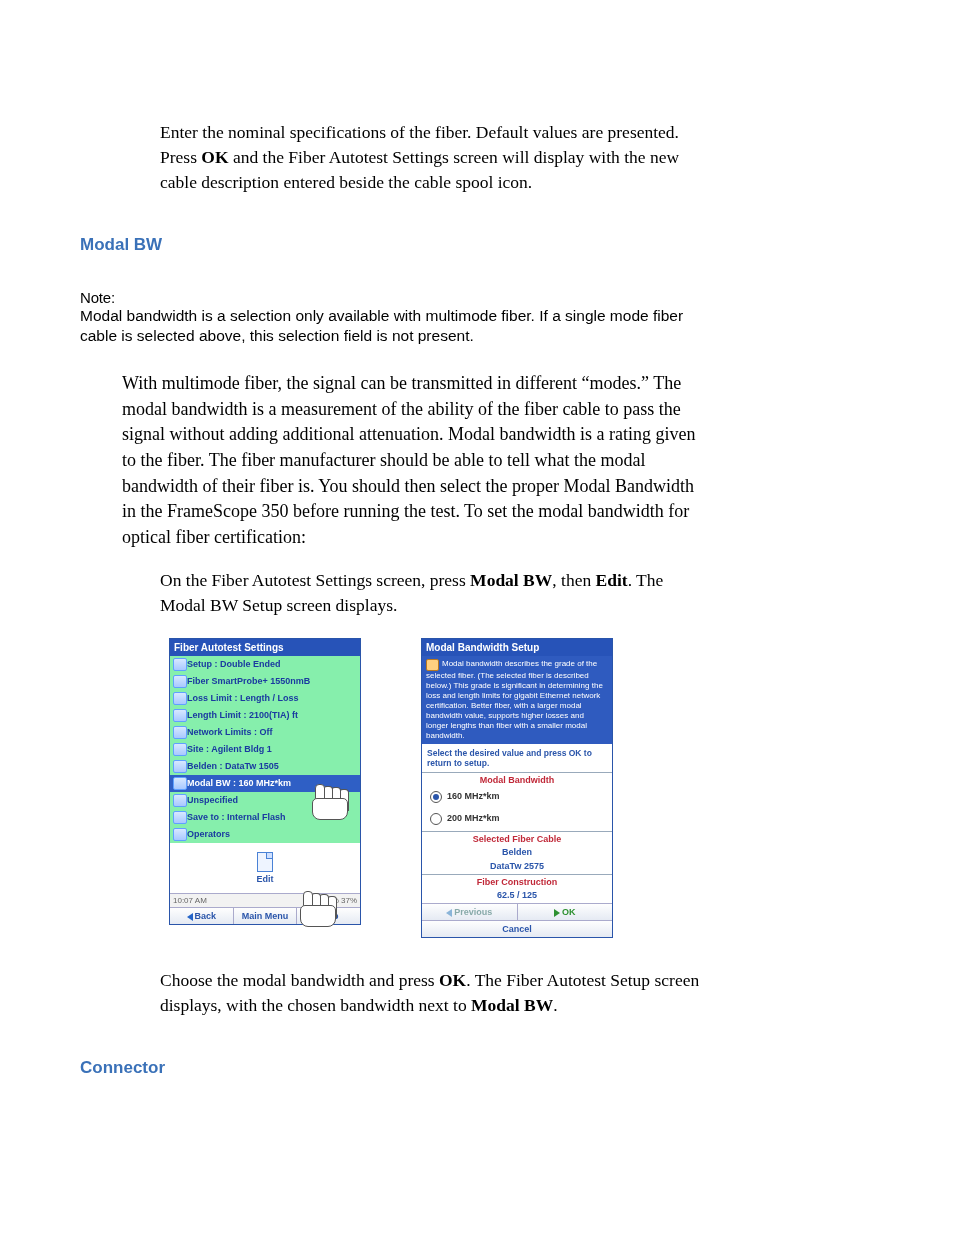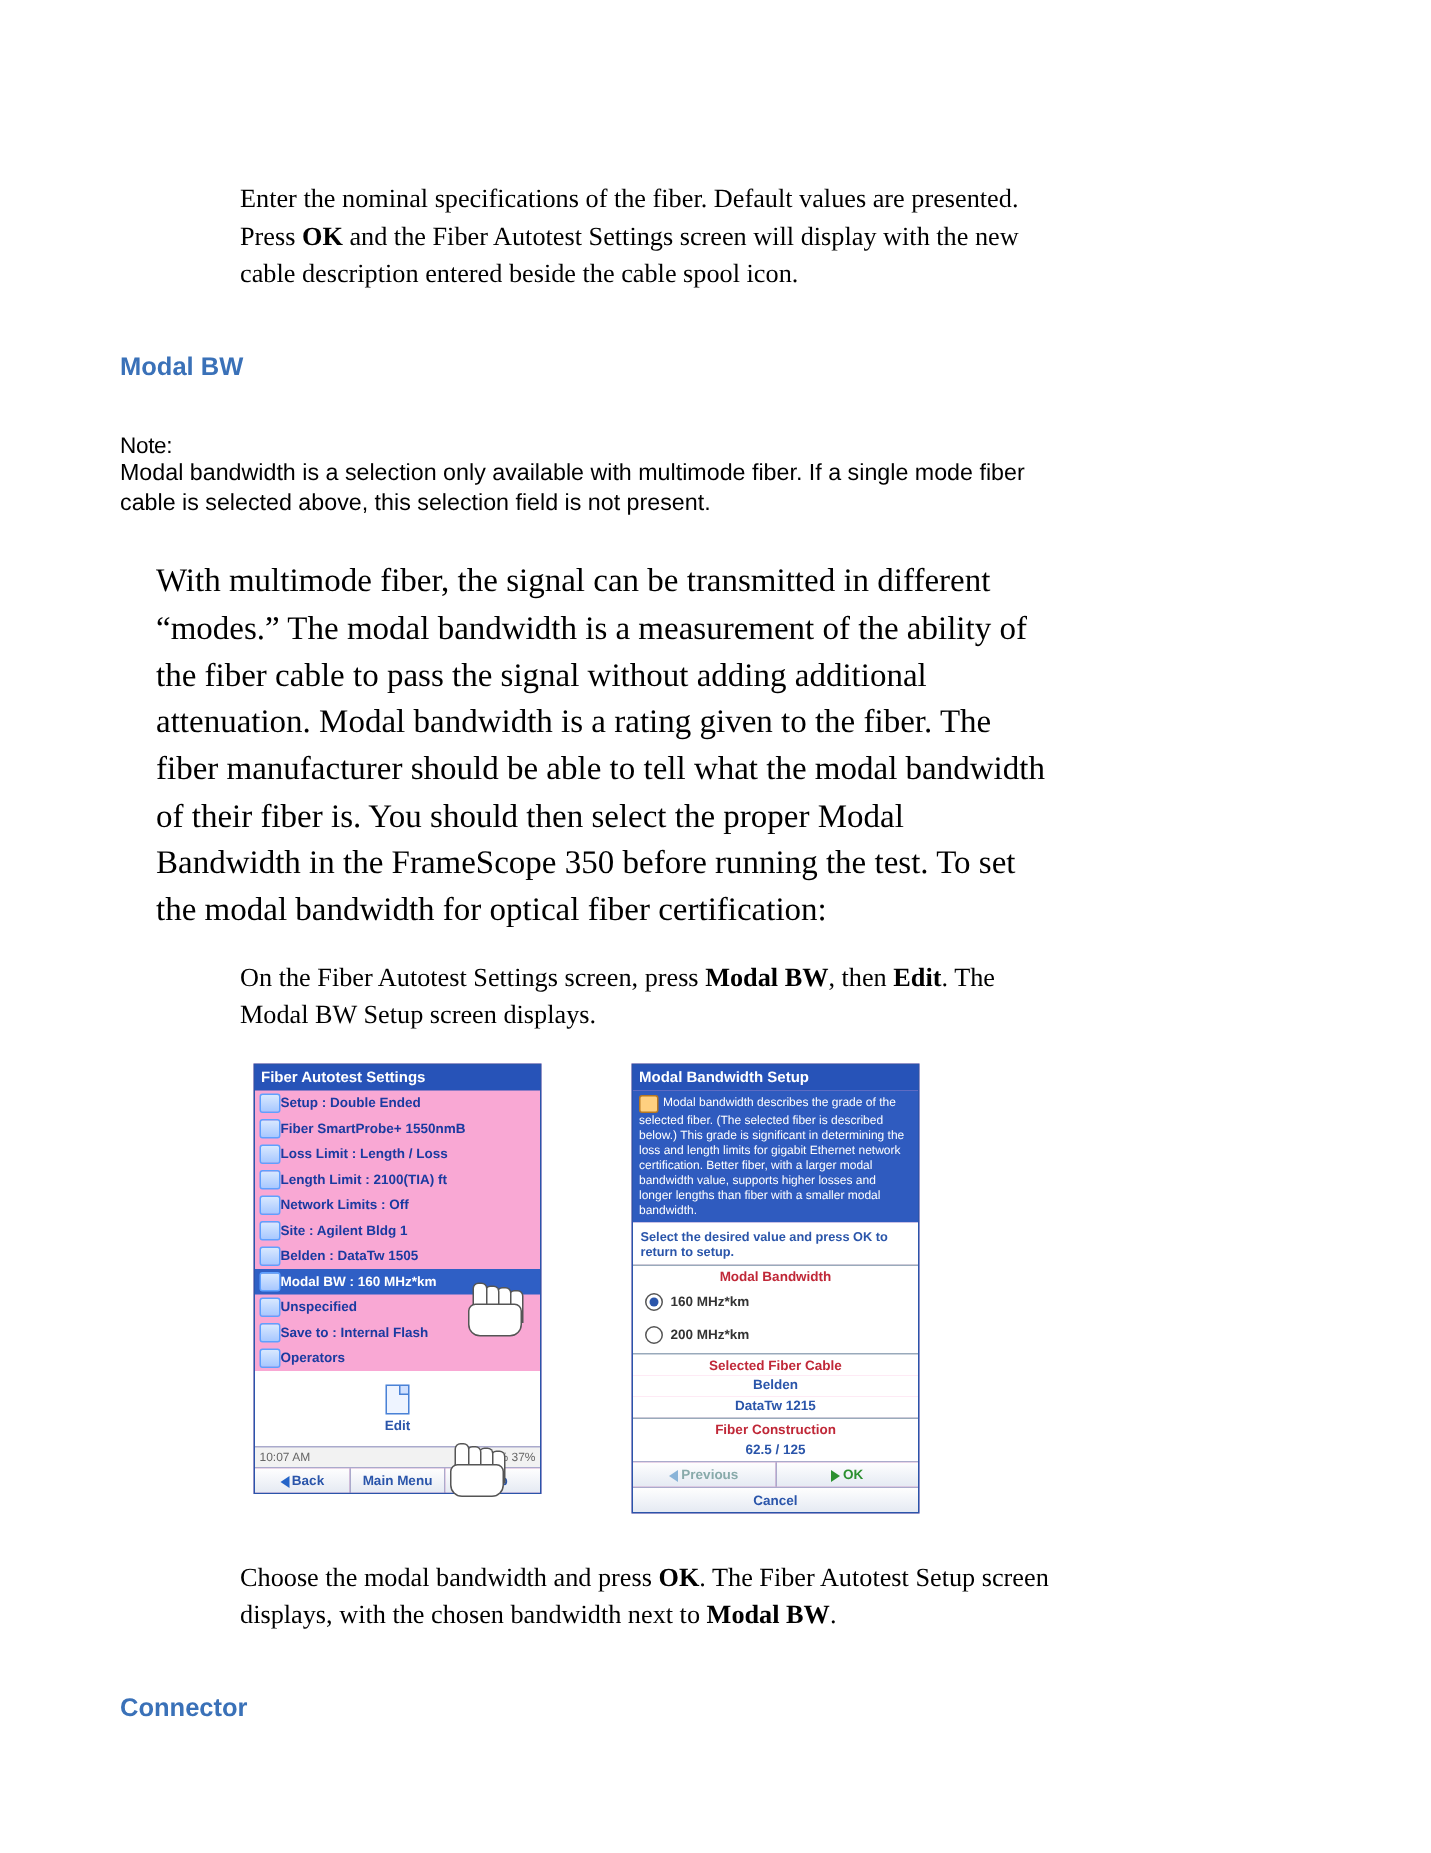--- a/index.html
+++ b/index.html
@@ -22,22 +22,22 @@
     font-size: 17px;
     margin: 40px 0 10px 0;
   }
   .indent-step {
     margin-left: 80px;
     margin-bottom: 20px;
     font-size: 17.5px;
     line-height: 1.42;
   }
   .body-para {
-    margin-left: 24px;
-    font-size: 22px;
+    margin-left: 42px;
+    font-size: 18px;
     line-height: 1.42;
     margin-bottom: 18px;
   }
   .note-row {
     display: flex;
     margin: 34px 0 24px 0;
     flex-direction: column;
   }
   .note-label {
     font-family: Arial, Helvetica, sans-serif;
@@ -58,21 +58,21 @@
     gap: 60px;
     justify-content: center;
     margin: 20px 0 30px 0;
   }
   
   .device {
     width: 190px;
     border: 1px solid #2a55aa;
     font-family: Arial, Helvetica, sans-serif;
     font-size: 9px;
-    background: #f9a8d4;
+    background: #86efac;
   }
   .device .title {
     background: #2753b8;
     color: #fff;
     font-weight: bold;
     padding: 3px 4px;
     font-size: 10px;
   }
   .device .row-item {
     display: flex;
@@ -348,21 +348,21 @@
         <div class="title">Modal Bandwidth Setup</div>
         <div class="infobox"><span class="ic"></span><span>Modal bandwidth describes the grade of the selected fiber. (The selected fiber is described below.) This grade is significant in determining the loss and length limits for gigabit Ethernet network certification. Better fiber, with a larger modal bandwidth value, supports higher losses and longer lengths than fiber with a smaller modal bandwidth.</span></div>
         <div class="subtext">Select the desired value and press OK to return to setup.</div>
 
         <div class="section-head">Modal Bandwidth</div>
         <div class="radio-row"><span class="radio sel"></span><span>160 MHz*km</span></div>
         <div class="radio-row"><span class="radio"></span><span>200 MHz*km</span></div>
 
         <div class="section-head">Selected Fiber Cable</div>
         <div class="pairtext">Belden</div>
-        <div class="pairtext">DataTw 1215</div>
+        <div class="pairtext">DataTw 2575</div>
 
         <div class="section-head">Fiber Construction</div>
         <div class="pairtext">62.5 / 125</div>
 
         <div class="btnrow">
           <div class="btn" style="color:#8aa;"><span class="tri left" style="border-right-color:#8ab4d8"></span><span>Previous</span></div>
           <div class="btn" style="color:#2c9030;"><span class="tri right"></span><span>OK</span></div>
         </div>
         <div class="btnrow">
           <div class="btn">Cancel</div>

